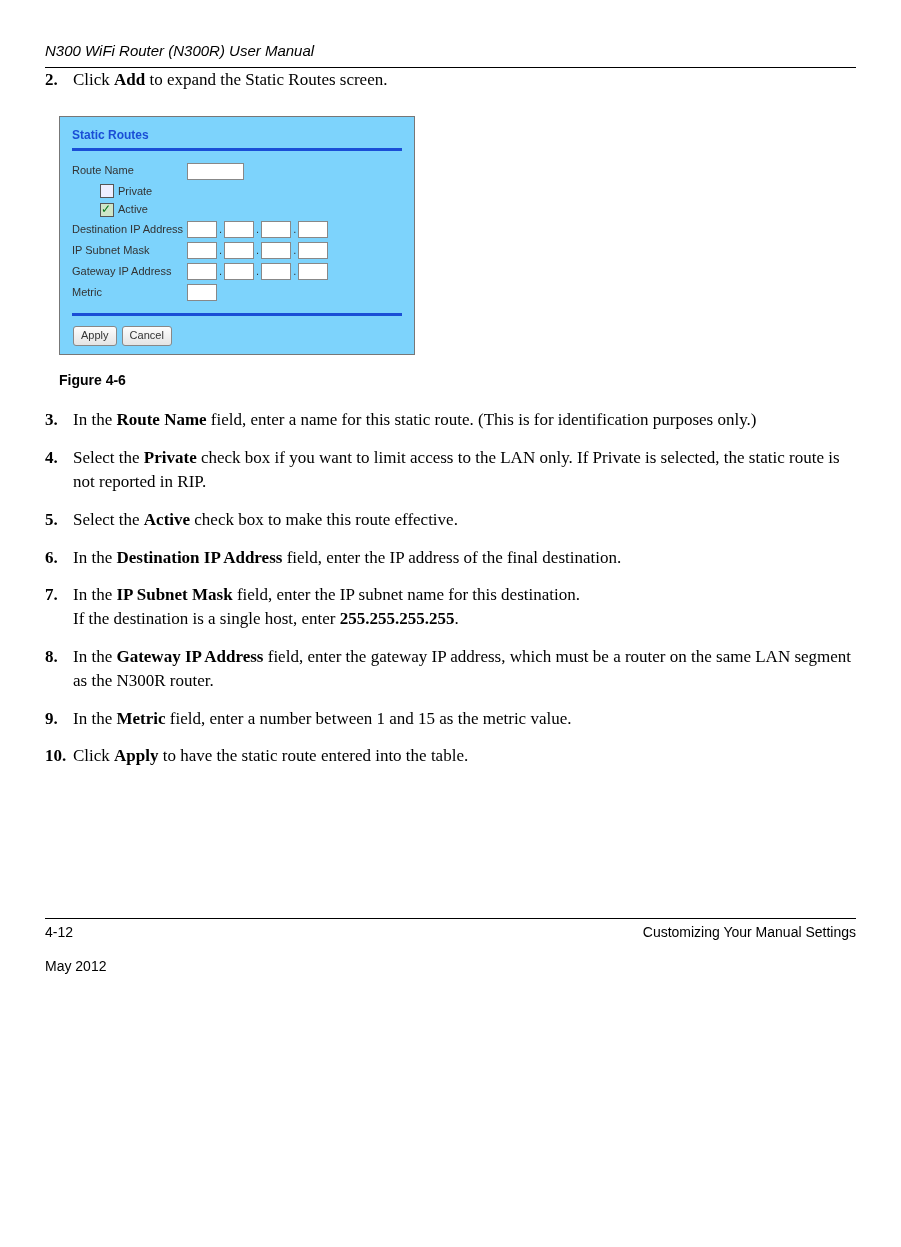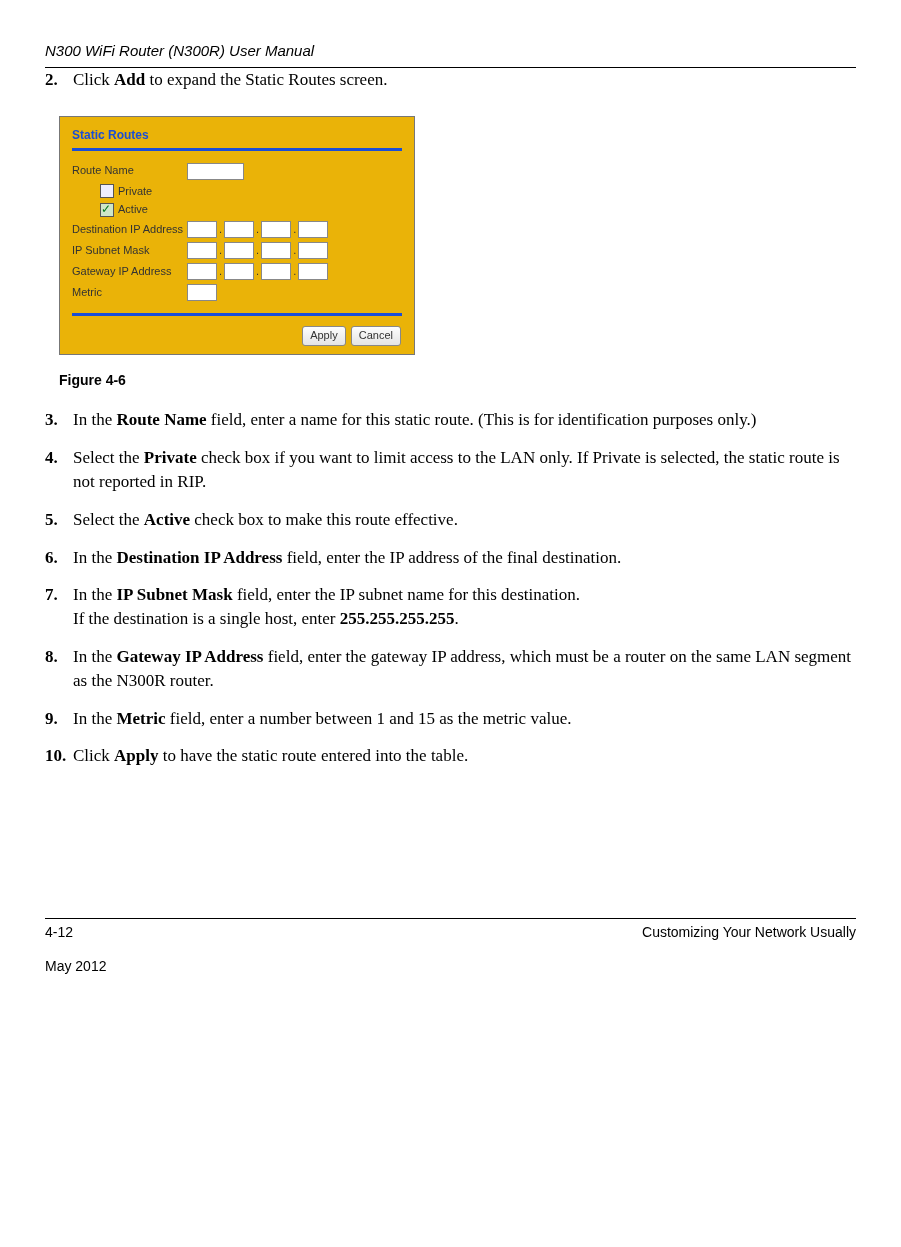--- a/index.html
+++ b/index.html
@@ -27,21 +27,21 @@
     flex-shrink: 0;
     font-weight: bold;
   }
   .step-text {
     flex: 1;
   }
   .figure-box {
     border: 1px solid #777;
     display: inline-block;
     margin: 10px 0 6px 14px;
-    background: #eab308;
+    background: #7dd3fc;
   }
   .figure-inner {
     width: 330px;
     padding: 10px 12px 8px 12px;
     font-family: Arial, Helvetica, sans-serif;
     font-size: 11px;
     color: #333;
   }
   .fig-title {
     color: #1a4ed6;
@@ -95,21 +95,21 @@
   }
   .chk.checked::after {
     content: "✓";
     position: absolute;
     top: -3px;
     left: 0px;
     font-size: 12px;
     color: #0a7a1e;
   }
   .btn-row {
-    text-align: right;
+    text-align: left;
     margin-top: 10px;
   }
   .btn {
     display: inline-block;
     font-size: 11px;
     padding: 1px 7px;
     border: 1px solid #888;
     border-radius: 3px;
     background: linear-gradient(#fdfdfd,#e4e4e4);
     margin: 0 1px;
@@ -279,19 +279,19 @@
     <div class="step-text">
       <span>Click </span><b>Apply</b><span> to have the static route entered into the table.</span>
     </div>
   </div>
 
 </div>
 
 <div class="footer">
   <div class="footer-row">
     <span>4-12</span>
-    <span>Customizing Your Network Usually</span>
+    <span>Customizing Your Manual Settings</span>
   </div>
   <div class="footer-date">May 2012</div>
 </div>
 
 
 
 
 </body></html>

